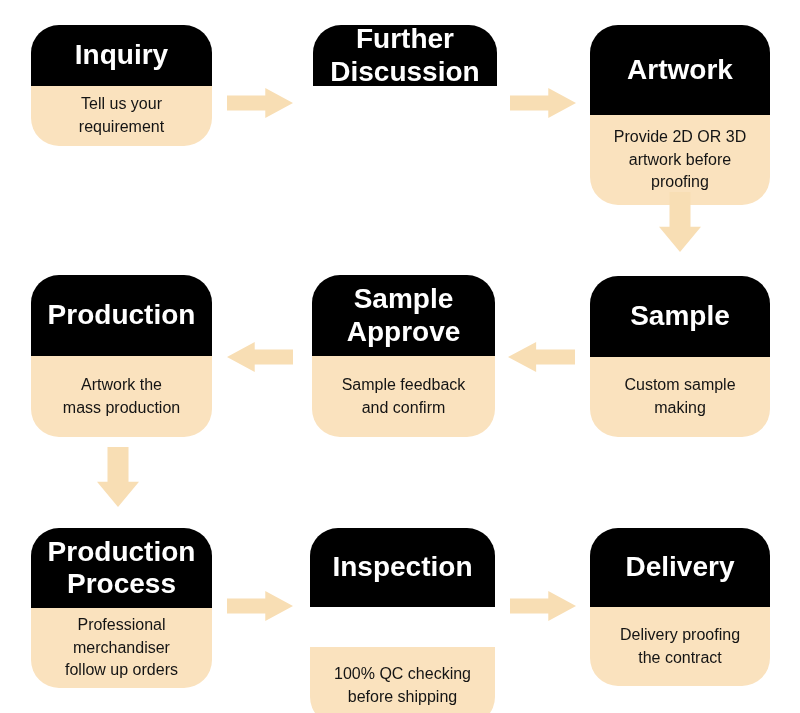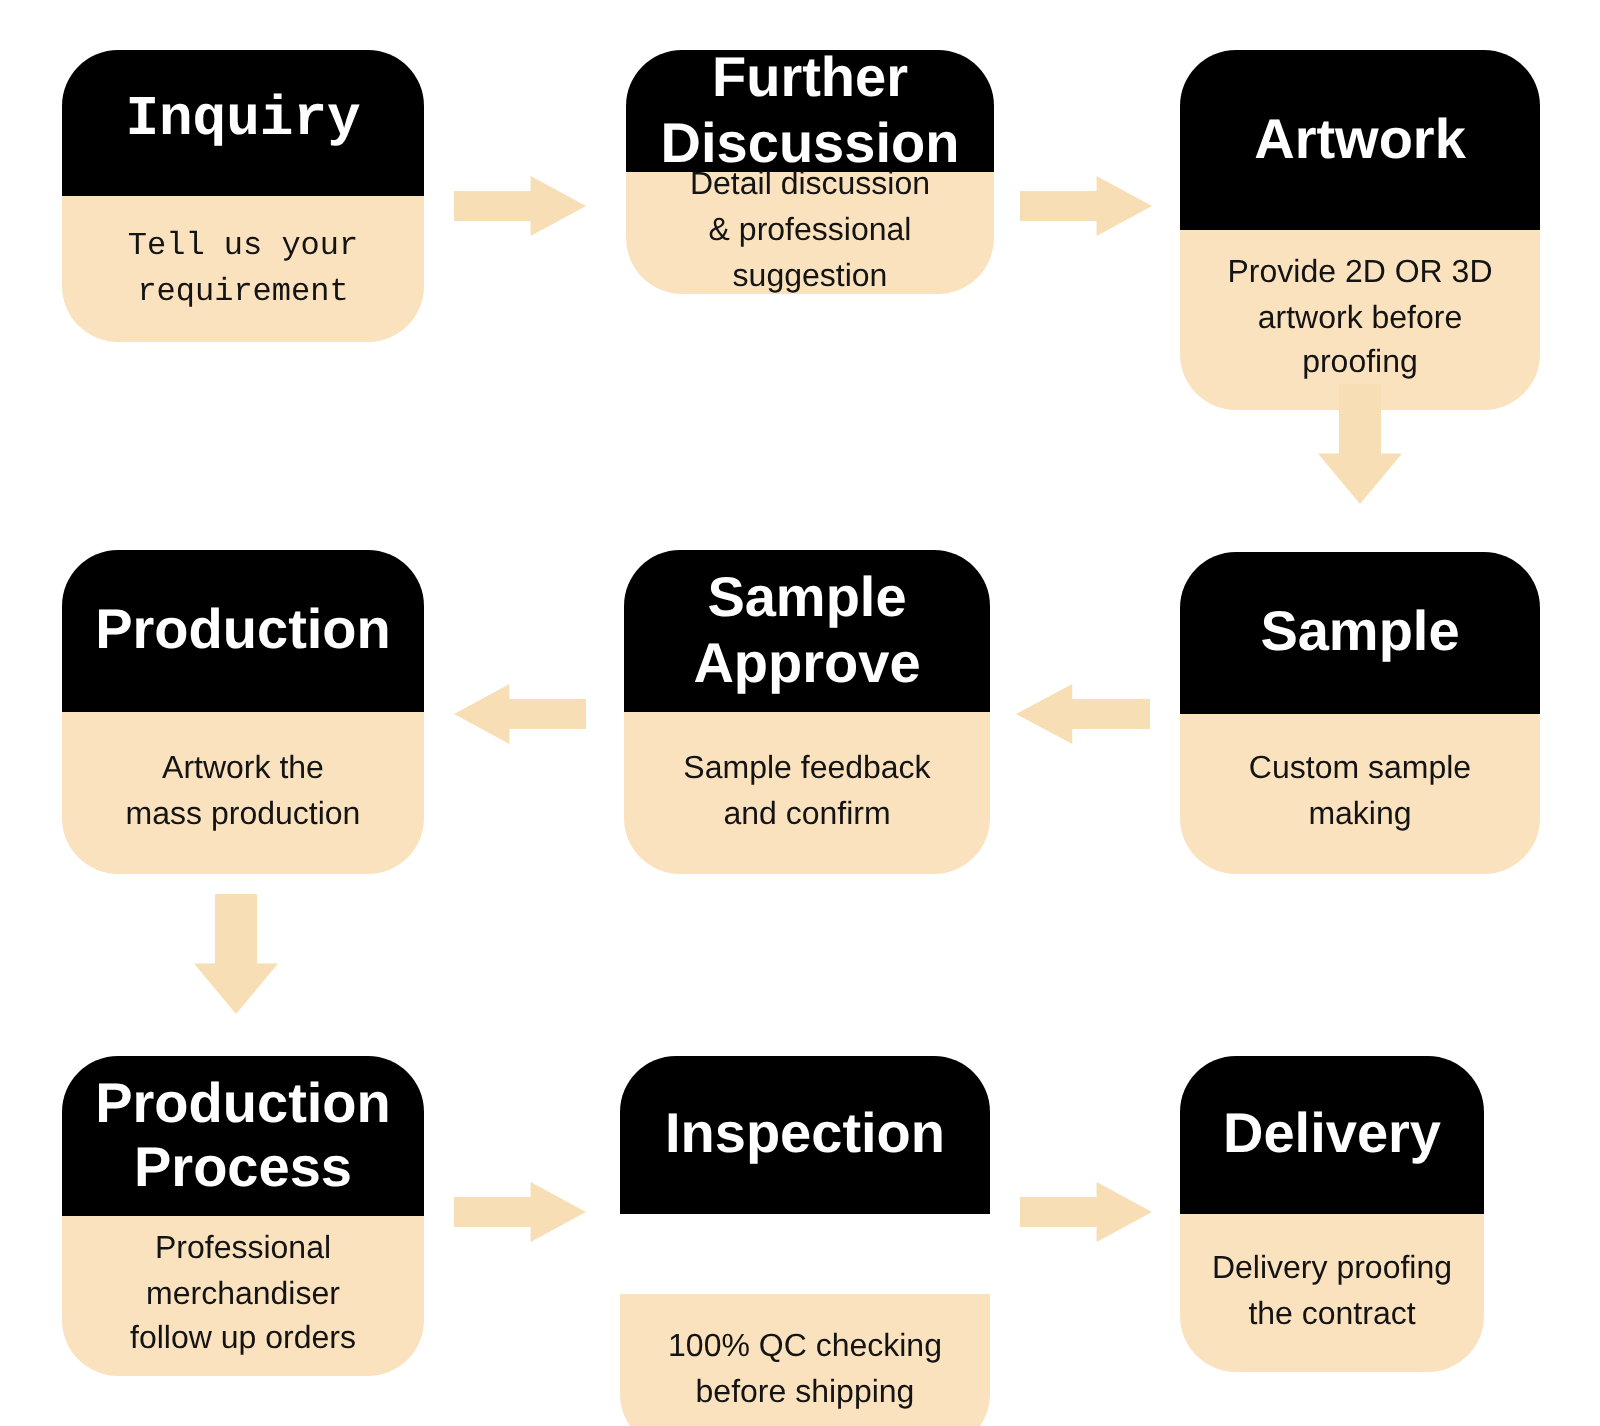--- a/index.html
+++ b/index.html
@@ -53,29 +53,29 @@
     text-align: center;
     font-size: 16px;
     line-height: 1.42;
     white-space: pre-line;
     padding: 0 10px;
   }
   .arrow { position: absolute; display: block; }
   .arrow polygon { fill: var(--arrow); }
 
   
-  .c1 { left: 31px;  top: 25px;  width: 181px; height: 146px; font-family: Liberation Mono, monospace; }
+  .c1 { left: 31px;  top: 25px;  width: 181px; height: 121px; }
   .c2 { left: 313px; top: 25px;  width: 184px; height: 122px; }
   .c3 { left: 590px; top: 25px;  width: 180px; height: 180px; }
   .c4 { left: 31px;  top: 275px; width: 181px; height: 162px; }
   .c5 { left: 312px; top: 275px; width: 183px; height: 162px; }
   .c6 { left: 590px; top: 276px; width: 180px; height: 161px; }
   .c7 { left: 31px;  top: 528px; width: 181px; height: 160px; }
   .c8 { left: 310px; top: 528px; width: 185px; height: 197px; gap: 40px; }
-  .c9 { left: 590px; top: 528px; width: 152px; height: 158px; }
+  .c9 { left: 590px; top: 528px; width: 180px; height: 158px; }
 
   
   .a1 { left: 227px; top: 88px;  width: 66px; height: 30px; }
   .a2 { left: 510px; top: 88px;  width: 66px; height: 30px; }
   .a3 { left: 659px; top: 192px; width: 42px; height: 60px; }
   .a4 { left: 508px; top: 342px; width: 67px; height: 30px; }
   .a5 { left: 227px; top: 342px; width: 66px; height: 30px; }
   .a6 { left: 97px;  top: 447px; width: 42px; height: 60px; }
   .a7 { left: 227px; top: 591px; width: 66px; height: 30px; }
   .a8 { left: 510px; top: 591px; width: 66px; height: 30px; }
@@ -86,23 +86,20 @@
 <div class="stage">
 
   <div class="card c1">
     <div class="hd">Inquiry</div>
     <div class="bd">Tell us your
 requirement</div>
   </div>
   <div class="card c2">
     <div class="hd">Further
 Discussion</div>
-    <div class="bd">Detail discussion
-&amp; professional
-suggestion</div>
   </div>
   <div class="card c3">
     <div class="hd">Artwork</div>
     <div class="bd">Provide 2D OR 3D
 artwork before
 proofing</div>
   </div>
 
   <div class="card c4">
     <div class="hd">Production</div>

